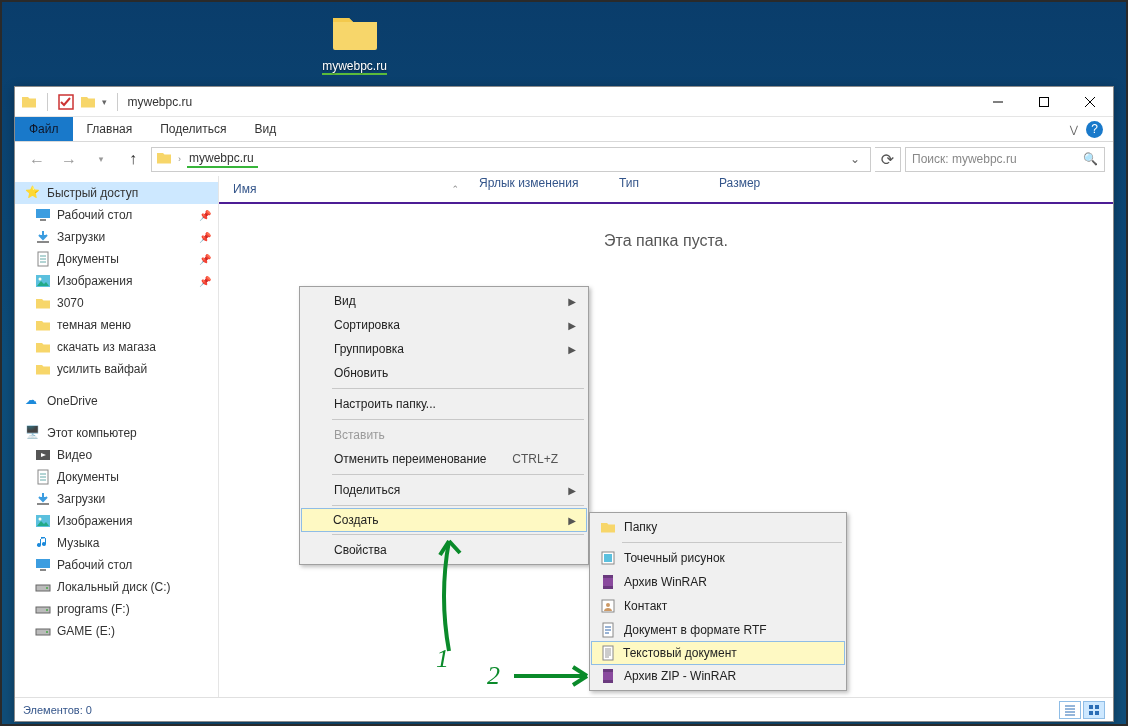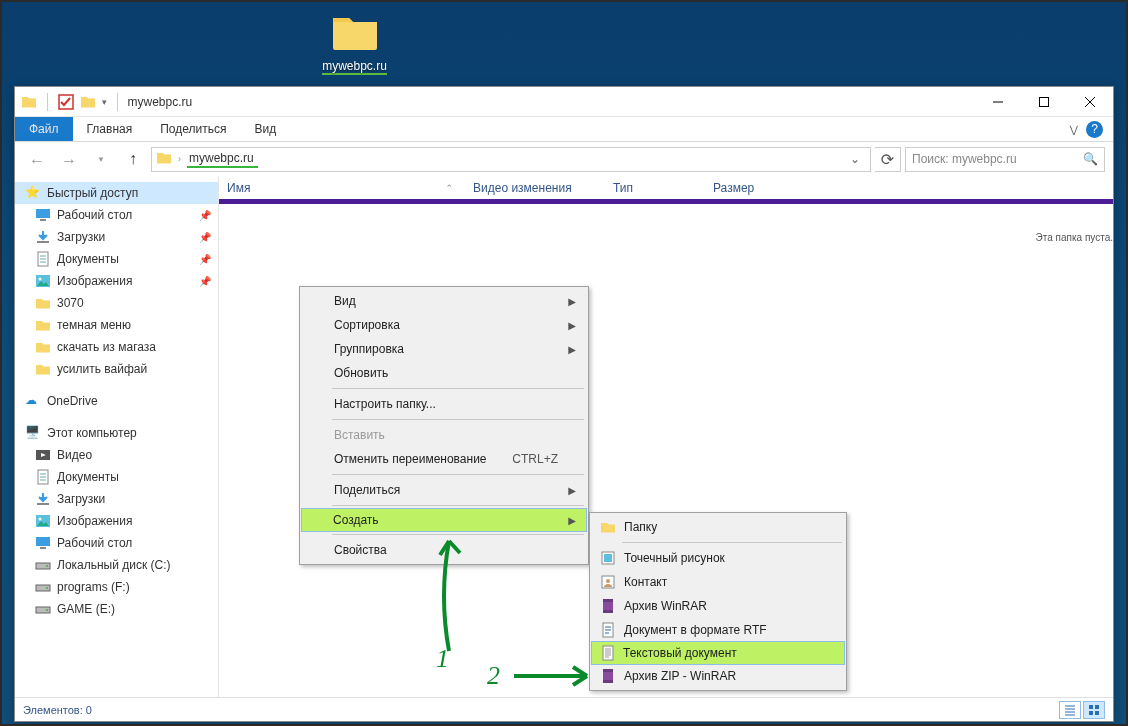--- a/index.html
+++ b/index.html
@@ -19,21 +19,21 @@
 .titlebar .qat .ficon { width:16px; height:16px; }
 .titlebar .qat .sep { border-left:1px solid #ccc; height:18px; margin:0 4px; }
 .titlebar .title { font-size:12px; color:#333; margin-left:6px; }
 .titlebar .wctrl { margin-left:auto; display:flex; }
 .titlebar .wctrl div { width:46px; height:30px; display:flex; align-items:center; justify-content:center; cursor:pointer; }
 .wctrl svg { width:10px; height:10px; }
 
 
 .ribbon { height: 25px; display:flex; align-items:stretch; font-size:12px; background:#fff; border-bottom:1px solid #d9d9d9; }
 .ribbon .tab { padding:0 14px; display:flex; align-items:center; color:#333; cursor:pointer; }
-.ribbon .tab.file { background:#1979ca; color:#e5e5e5; }
+.ribbon .tab.file { background:#1979ca; color:#0f172a; }
 .ribbon .spacer { flex:1; }
 .ribbon .rend { display:flex; align-items:center; gap:8px; padding-right:10px; color:#666; }
 .help-circle { width:17px; height:17px; background:#1979ca; color:#fff; border-radius:50%; font-size:12px; display:flex; align-items:center; justify-content:center; }
 
 
 .addr { height: 34px; display:flex; align-items:center; padding:4px 8px; gap:4px; background:#fff; }
 .nav-btn { width:28px; height:26px; display:flex; align-items:center; justify-content:center; color:#999; border-radius:2px; }
 .nav-btn.enabled { color:#333; cursor:pointer; }
 .addr-box { flex:1; height:25px; border:1px solid #ccc; display:flex; align-items:center; padding:0 4px; gap:6px; font-size:12px; }
 .addr-box .crumb { padding:0 4px 1px 2px; color:#333; border-bottom:2px solid #38b53a; }
@@ -46,32 +46,32 @@
 .body { flex:1; display:flex; min-height:0; }
 .sidebar { width:204px; border-right:1px solid #e5e5e5; padding:6px 0; overflow:hidden; font-size:12px; }
 .sbi { display:flex; align-items:center; height:22px; padding:0 6px 0 20px; gap:6px; cursor:pointer; color:#333; }
 .sbi.root { padding-left:10px; }
 .sbi .pin { margin-left:auto; color:#9aa; font-size:10px; }
 .sbi.sel { background:#cde8ff; }
 .sbi .ic { width:16px; height:16px; flex-shrink:0; }
 .sb-gap { height:10px; }
 
 .content { flex:1; position:relative; display:flex; flex-direction:column; }
-.cols { height:28px; border-bottom:5px solid #4c1d95; display:flex; align-items:center; font-size:12px; color:#34558a; padding-left:8px; }
+.cols { height:28px; border-bottom:2px solid #4c1d95; display:flex; font-size:12px; color:#34558a; padding-left:14px; }
 .cols .col { padding-right:20px; }
 .cols .c1 { width:246px; display:flex; align-items:center; justify-content:space-between; }
 .cols .c2 { width:140px; }
 .cols .c3 { width:100px; }
-.empty { text-align:right; font-size:10px; color:#555; margin-top:28px; }
+.empty { text-align:center; font-size:16px; color:#555; margin-top:28px; }
 
 
 .ctx { position:absolute; background:#f0f0f0; border:1px solid #a0a0a0; box-shadow:2px 2px 4px rgba(0,0,0,.25); font-size:12px; padding:2px; }
 .ctx .mi { height:24px; padding:0 28px 0 32px; display:flex; align-items:center; color:#222; cursor:default; position:relative; }
 .ctx .mi.dis { color:#9a9a9a; }
-.ctx .mi.hl { background:#bef264; border:1px solid #8fbde6; margin:-1px; padding-right:27px; padding-left:31px; }
+.ctx .mi.hl { background:#fef9c3; border:1px solid #8fbde6; margin:-1px; padding-right:27px; padding-left:31px; }
 .ctx .mi .arr { position:absolute; right:10px; color:#555; font-size:10px; }
 .ctx .mi .sc { position:absolute; right:28px; color:#555;margin-left:11px; }
 .ctx .sep { height:1px; background:#c8c8c8; margin:3px 2px 3px 30px; }
 .ctx2 .mi { padding-left:32px; padding-right:22px; }
 .ctx2 .mi .ic { position:absolute; left:8px; width:16px; height:16px; }
 
 
 .status { height:24px; border-top:1px solid #e0e0e0; display:flex; align-items:center; font-size:11px; color:#34558a; padding:0 8px; }
 .status .views { margin-left:auto; display:flex; gap:2px; }
 .status .vbtn { width:22px; height:18px; border:1px solid #8fbde6; display:flex; align-items:center; justify-content:center; cursor:pointer; }
@@ -269,20 +269,26 @@
           <div class="sbi">
             <span class="ic"><svg width="16" height="16" viewBox="0 0 16 16">
                 <rect x="1" y="2" width="14" height="12" fill="#5bc0de"></rect>
                 <circle cx="5" cy="6" r="1.5" fill="#ffe"></circle>
                 <path fill="#2a8" d="M2 13l4-5 3 3 2-2 3 4z"></path>
               </svg></span>
             <span>Изображения</span>
           </div>
           <div class="sbi">
             <span class="ic"><svg width="16" height="16" viewBox="0 0 16 16">
+                <path fill="#1c8adb" d="M6 2v8a2 2 0 1 1-1-1.7V4l6-1v6a2 2 0 1 1-1-1.7V2z"></path>
+              </svg></span>
+            <span>Музыка</span>
+          </div>
+          <div class="sbi">
+            <span class="ic"><svg width="16" height="16" viewBox="0 0 16 16">
                 <rect x="1" y="2" width="14" height="9" fill="#3c9de0"></rect>
                 <rect x="5" y="12" width="6" height="2" fill="#888"></rect>
               </svg></span>
             <span>Рабочий стол</span>
           </div>
           <div class="sbi">
             <span class="ic"><svg width="16" height="16" viewBox="0 0 16 16">
                 <rect x="1" y="6" width="14" height="6" fill="#bbb" stroke="#666"></rect>
                 <circle cx="12" cy="9" r="1" fill="#4a4"></circle>
               </svg></span>
@@ -304,21 +310,21 @@
           </div>
         </div>
     </div>
 
     <div class="content">
       <div class="cols">
         <div class="col c1">
             <span>Имя</span>
             <span style="color:#888;font-size:9px;">⌃</span>
           </div>
-        <div class="col c2">Видео изменения</div>
+        <div class="col c2">Ярлык изменения</div>
         <div class="col c3">Тип</div>
         <div class="col">Размер</div>
       </div>
       <div class="empty">Эта папка пуста.</div>
 
       <div class="ctx" id="ctx1" style="left:80px; top:110px; width:290px;">
           <div class="mi">
             <span>Вид</span>
             <span class="arr">▶</span>
           </div>
@@ -371,33 +377,33 @@
           <div class="sep"></div>
           <div class="mi">
             <span class="ic"><svg width="16" height="16" viewBox="0 0 16 16">
                 <rect x="2" y="2" width="12" height="12" fill="#fff" stroke="#888"></rect>
                 <rect x="4" y="4" width="8" height="8" fill="#5bc0de"></rect>
               </svg></span>
             <span>Точечный рисунок</span>
           </div>
           <div class="mi">
             <span class="ic"><svg width="16" height="16" viewBox="0 0 16 16">
+                <rect x="3" y="1" width="10" height="14" fill="#8a4a9e"></rect>
+                <rect x="3" y="1" width="10" height="3" fill="#6a3a7e"></rect>
+                <rect x="3" y="12" width="10" height="3" fill="#6a3a7e"></rect>
+              </svg></span>
+            <span>Архив WinRAR</span>
+          </div>
+          <div class="mi">
+            <span class="ic"><svg width="16" height="16" viewBox="0 0 16 16">
                 <rect x="2" y="2" width="12" height="12" fill="#fff" stroke="#888"></rect>
                 <circle cx="8" cy="7" r="2" fill="#c96"></circle>
                 <path fill="#c96" d="M4 13c0-2 2-3 4-3s4 1 4 3z"></path>
               </svg></span>
             <span>Контакт</span>
-          </div>
-          <div class="mi">
-            <span class="ic"><svg width="16" height="16" viewBox="0 0 16 16">
-                <rect x="3" y="1" width="10" height="14" fill="#8a4a9e"></rect>
-                <rect x="3" y="1" width="10" height="3" fill="#6a3a7e"></rect>
-                <rect x="3" y="12" width="10" height="3" fill="#6a3a7e"></rect>
-              </svg></span>
-            <span>Архив WinRAR</span>
           </div>
           <div class="mi">
             <span class="ic"><svg width="16" height="16" viewBox="0 0 16 16">
                 <rect x="3" y="1" width="10" height="14" fill="#fff" stroke="#888"></rect>
                 <path stroke="#36a" d="M5 5h6M5 8h6M5 11h4"></path>
               </svg></span>
             <span>Документ в формате RTF</span>
           </div>
           <div class="mi hl">
             <span class="ic"><svg width="16" height="16" viewBox="0 0 16 16">

